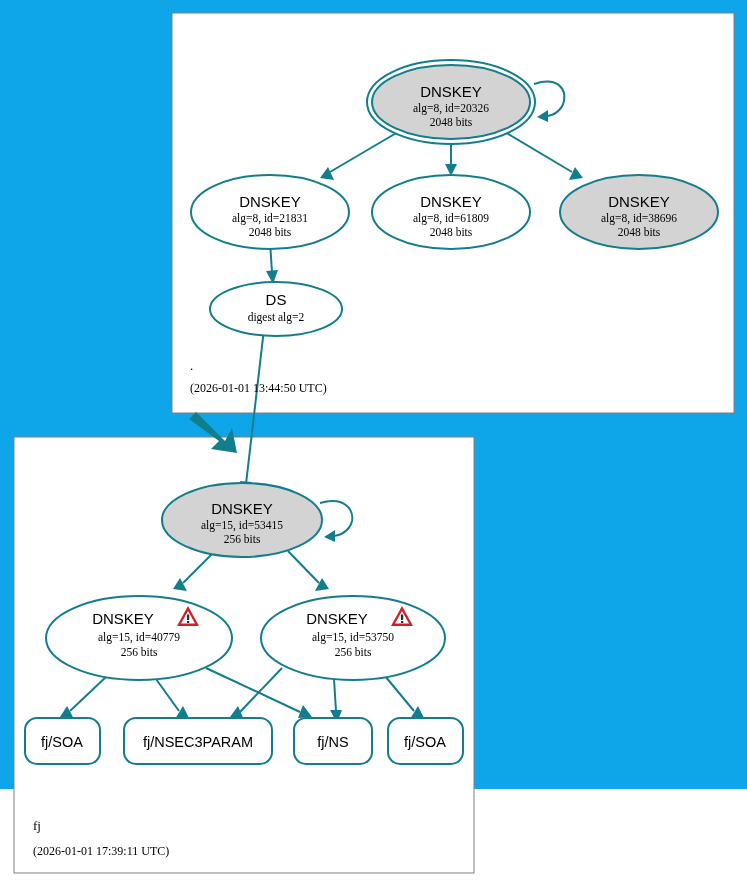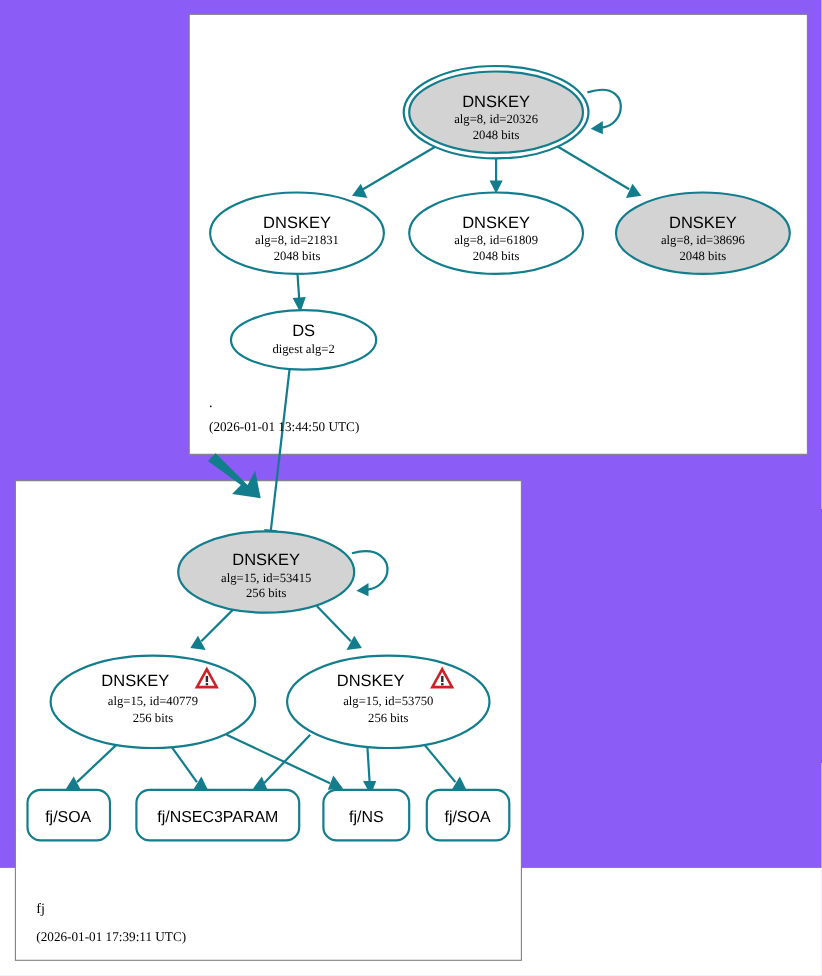--- a/index.html
+++ b/index.html
@@ -11,21 +11,21 @@
   body {
     font-family: "Liberation Sans", sans-serif;
     width: 747px;
     height: 887px;
     overflow: hidden;
   }
   #canvas {
     position: relative;
     width: 747px;
     height: 789px;
-    background: #8b5cf6;
+    background: #0ea5e9;
   }
   svg#graph {
     display: block;
     width: 747px;
     height: 887px;
   }
   .zone-box {
     fill: #ffffff;
     stroke: #808080;
     stroke-width: 1;

